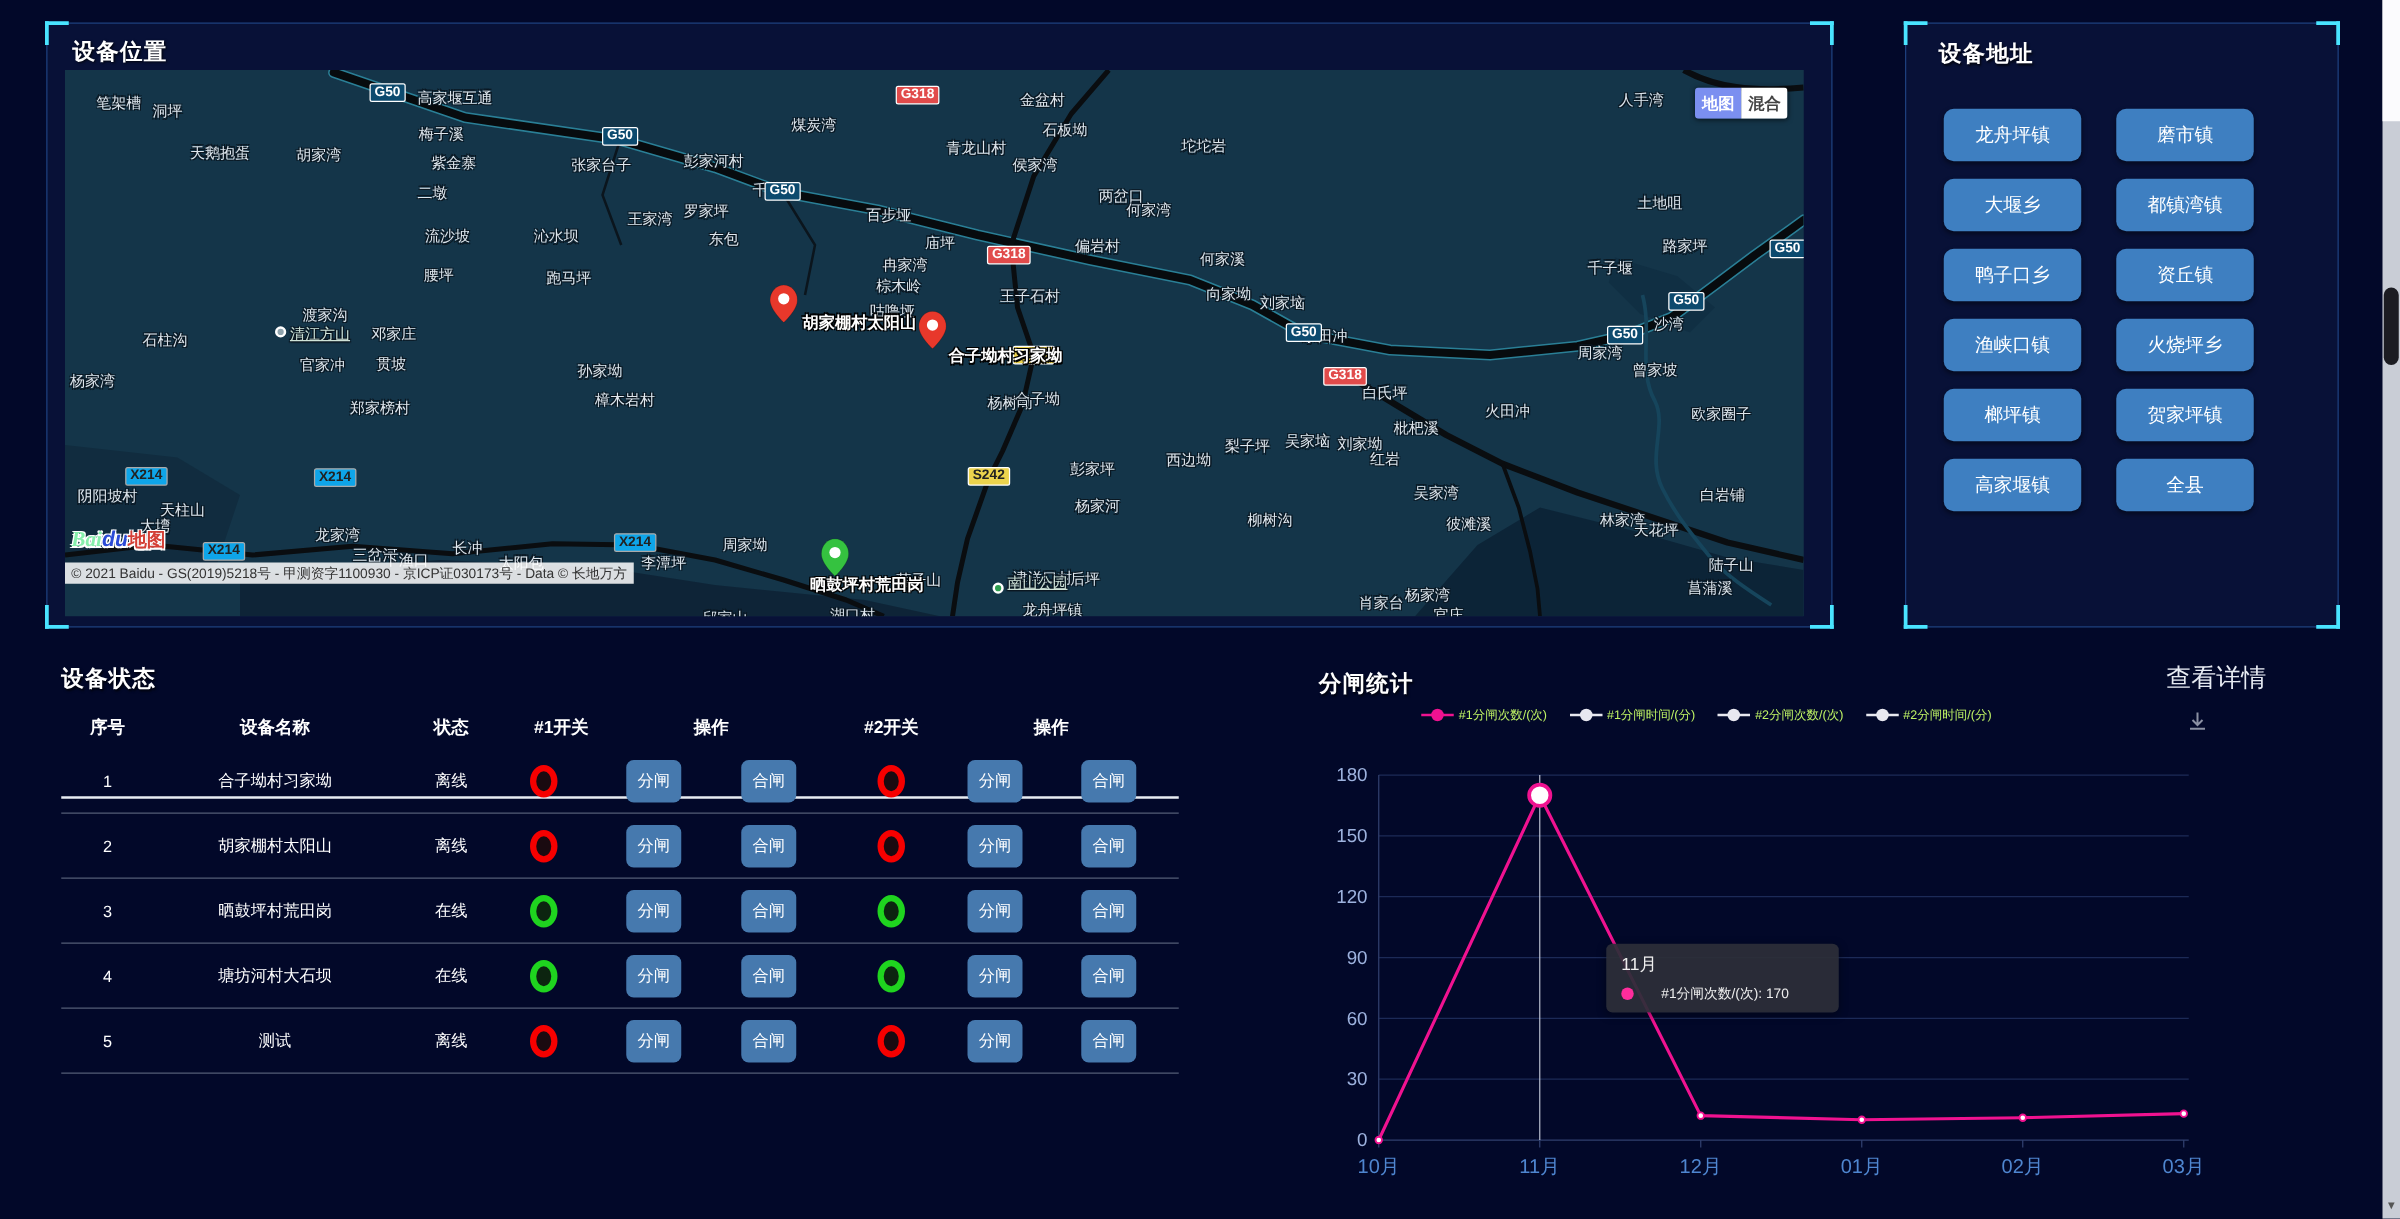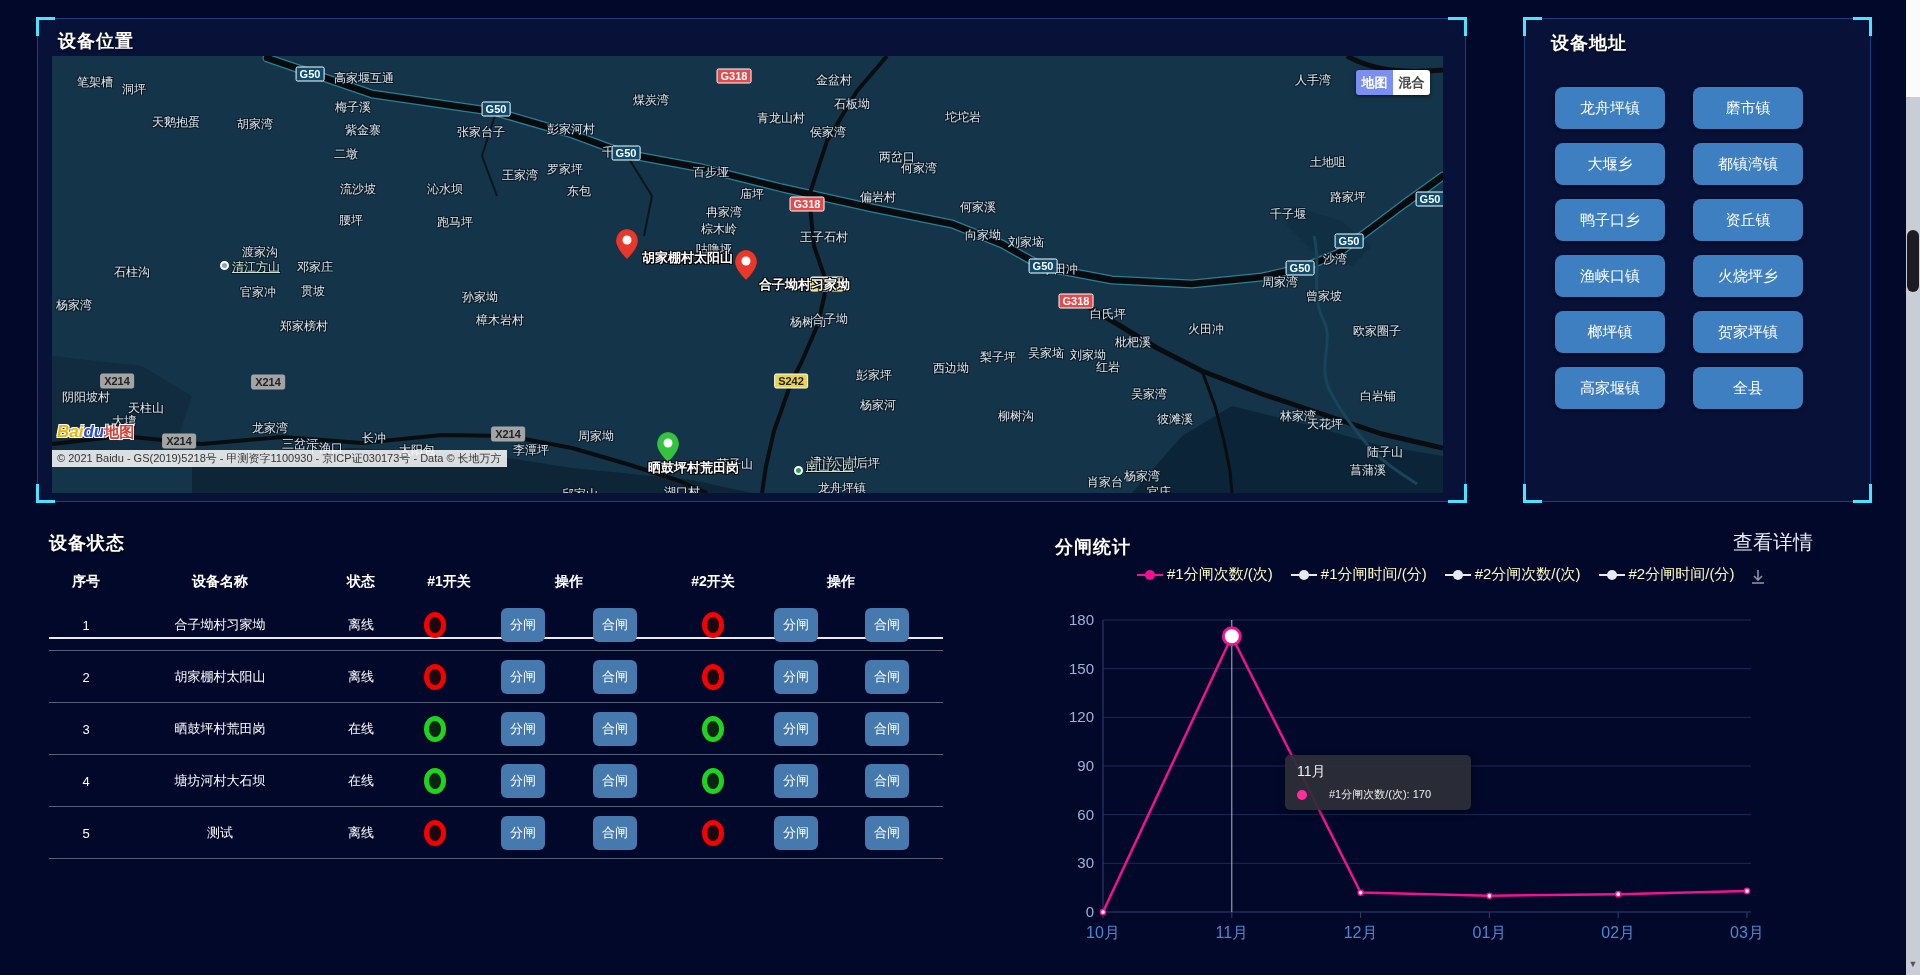--- a/index.html
+++ b/index.html
@@ -21,32 +21,32 @@
     text-shadow:1px 1px 0 #0a1620,-1px -1px 0 #0a1620,1px -1px 0 #0a1620,-1px 1px 0 #0a1620;}
   .poi-label{color:#cfe3d8;}
   .poi-dot{position:absolute;width:9px;height:9px;border-radius:50%;border:2px solid #fff;box-sizing:border-box;}
   .poi-dot.park{background:#2e9e4f;}
   .poi-dot.scenic{background:#8fa3ad;}
   .shield{position:absolute;transform:translate(-50%,-50%);font-size:11px;font-weight:bold;line-height:1;
     padding:1px 3px;border-radius:2px;border:1px solid #fff;white-space:nowrap;}
   .shield.g{background:#0c4a6e;color:#fff;}
   .shield.r{background:#e14b4b;color:#fff;}
   .shield.s{background:#ecd34d;color:#222;}
-  .shield.x{background:#a3a3a3;color:#222;border-color:#aaa;}
+  .shield.x{background:#0ea5e9;color:#222;border-color:#aaa;}
   .pin{position:absolute;transform:translate(-50%,-100%);}
   .pin-label{position:absolute;color:#fff;font-size:13px;font-weight:bold;white-space:nowrap;
     text-shadow:1px 1px 0 #000,-1px -1px 0 #000,1px -1px 0 #000,-1px 1px 0 #000;}
   #map-toggle{position:absolute;left:1304px;top:14px;display:flex;border-radius:3px;overflow:hidden;
     box-shadow:0 1px 4px rgba(0,0,0,.6);}
   .toggle-btn{width:37px;height:25px;font-size:13px;font-weight:bold;display:flex;align-items:center;justify-content:center;cursor:pointer;}
   .toggle-btn.active{background:#7b8ff0;color:#fff;}
   .toggle-btn.idle{background:#ffffff;color:#444;}
   #baidu-logo{position:absolute;left:5px;top:366px;font-size:17px;font-weight:bold;font-style:italic;
     text-shadow:1px 1px 0 #fff,-1px -1px 0 #fff,1px -1px 0 #fff,-1px 1px 0 #fff;}
-  #baidu-logo .bai{color:#eab308;}
+  #baidu-logo .bai{color:#86efac;font-family:Liberation Serif, serif;}
   #baidu-logo .du{color:#2b4bd7;}
   #baidu-logo .cn{color:#d43f35;font-style:normal;font-size:15px;}
   #map-attribution{position:absolute;left:0;bottom:26px;background:rgba(255,255,255,.85);color:#333;
     font-size:11px;padding:1px 5px;white-space:nowrap;}
   
   #addr-panel{left:1524px;top:18px;width:347px;height:484px;}
   #addr-grid{position:absolute;left:30px;top:68px;display:grid;grid-template-columns:110px 110px;
     grid-auto-rows:42px;column-gap:28px;row-gap:14px;}
   .addr-btn{background:#3e7fc1;border:none;border-radius:8px;color:#fff;font-size:15px;cursor:pointer;
     font-family:inherit;box-shadow:0 2px 4px rgba(0,0,0,.45);}
@@ -67,21 +67,21 @@
   
   #chart-section{position:absolute;left:1047px;top:527px;width:858px;height:448px;}
   #chart-title{left:8px;top:8px;}
   #detail-link{position:absolute;right:92px;top:2px;color:#e6eaf2;font-size:20px;cursor:pointer;}
   #download-icon{position:absolute;right:137px;top:40px;cursor:pointer;}
   #legend{position:absolute;left:90px;top:38px;display:flex;gap:18px;align-items:center;}
   .legend-item{display:flex;align-items:center;gap:4px;cursor:pointer;}
   .legend-marker{position:relative;width:26px;height:10px;}
   .legend-marker .line{position:absolute;left:0;top:4px;width:26px;height:2px;}
   .legend-marker .dot{position:absolute;left:8px;top:0;width:10px;height:10px;border-radius:50%;}
-  .legend-label{color:#fef9c3;font-size:15px;white-space:nowrap;}
+  .legend-label{color:#bef264;font-size:10px;white-space:nowrap;}
   #chart-svg{position:absolute;left:0;top:0;}
   #tooltip{position:absolute;left:238px;top:228px;width:186px;background:rgba(44,46,56,.93);border-radius:5px;
     padding:8px 12px;box-sizing:border-box;box-shadow:0 2px 8px rgba(0,0,0,.4);}
   #tooltip .tt-title{color:#eee;font-size:14px;margin-bottom:6px;}
   #tooltip .tt-row{display:flex;align-items:center;gap:22px;color:#eee;font-size:11px;white-space:nowrap;}
   #tooltip .tt-dot{width:10px;height:10px;border-radius:50%;background:#ff2d9c;}
   #watermark{position:absolute;left:581px;top:345px;color:rgba(160,165,180,.6);pointer-events:none;}
   #watermark .w1{font-size:24px;}
   #watermark .w2{font-size:14px;margin-top:9px;}
   

